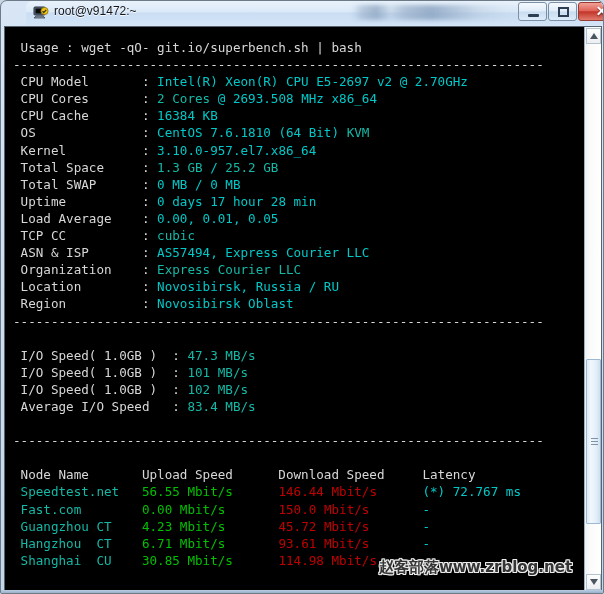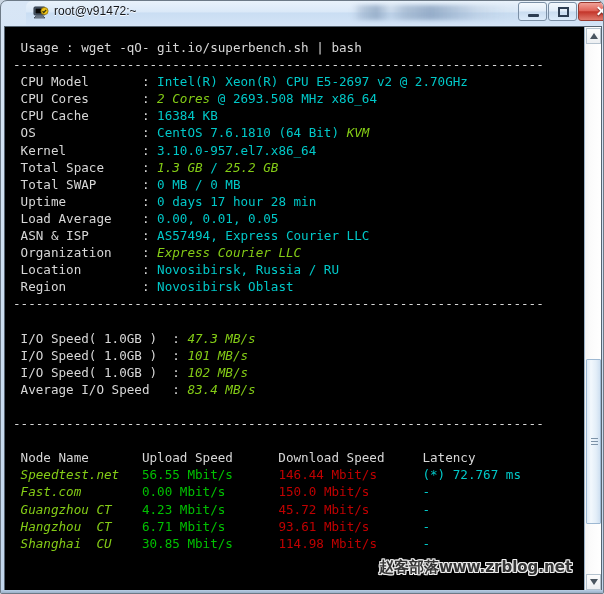--- a/index.html
+++ b/index.html
@@ -139,21 +139,21 @@
   .line {
     font-family: "DejaVu Sans Mono", monospace;
     font-size: 12.6px;
     line-height: 17.1px;
     white-space: pre;
     color: #d9d9d9;
     letter-spacing: 0px;
   }
   .w  { color: #d7d7d7; }   
   .c  { color: #00c8c8; }   
-  .y  { color: #84cc16; font-style: italic; }   
+  .y  { color: #14b8a6; }   
   .g  { color: #00c000; }   
   .r  { color: #c00000; }   
   .sep { color: #d7d7d7; }
   .blank { height: 17.1px; }
 
   
   .scrollbar {
     position: absolute;
     right: 0; top: 0;
     width: 17px;
@@ -262,20 +262,21 @@
         <div class="line"><span class="sep">----------------------------------------------------------------------</span></div>
         <div class="line"><span class="w"> CPU Model       : </span><span class="c">Intel(R) Xeon(R) CPU E5-2697 v2 @ 2.70GHz</span></div>
         <div class="line"><span class="w"> CPU Cores       : </span><span class="y">2 Cores</span><span class="c"> @ </span><span class="c">2693.508 MHz</span><span class="c"> x86_64</span></div>
         <div class="line"><span class="w"> CPU Cache       : </span><span class="c">16384 KB</span></div>
         <div class="line"><span class="w"> OS              : </span><span class="c">CentOS 7.6.1810 (64 Bit) </span><span class="y">KVM</span></div>
         <div class="line"><span class="w"> Kernel          : </span><span class="c">3.10.0-957.el7.x86_64</span></div>
         <div class="line"><span class="w"> Total Space     : </span><span class="y">1.3 GB</span><span class="c"> / </span><span class="y">25.2 GB</span></div>
         <div class="line"><span class="w"> Total SWAP      : </span><span class="c">0 MB</span><span class="c"> / </span><span class="c">0 MB</span></div>
         <div class="line"><span class="w"> Uptime          : </span><span class="c">0 days 17 hour 28 min</span></div>
         <div class="line"><span class="w"> Load Average    : </span><span class="c">0.00, 0.01, 0.05</span></div>
+        <div class="line"><span class="w"> TCP CC          : </span><span class="y">cubic</span></div>
         <div class="line"><span class="w"> ASN &amp; ISP       : </span><span class="c">AS57494, Express Courier LLC</span></div>
         <div class="line"><span class="w"> Organization    : </span><span class="y">Express Courier LLC</span></div>
         <div class="line"><span class="w"> Location        : </span><span class="c">Novosibirsk, Russia / RU</span></div>
         <div class="line"><span class="w"> Region          : </span><span class="c">Novosibirsk Oblast</span></div>
         <div class="line"><span class="sep">----------------------------------------------------------------------</span></div>
         <div class="line blank"> </div>
         <div class="line"><span class="w"> I/O Speed( 1.0GB )  : </span><span class="y">47.3 MB/s</span></div>
         <div class="line"><span class="w"> I/O Speed( 1.0GB )  : </span><span class="y">101 MB/s</span></div>
         <div class="line"><span class="w"> I/O Speed( 1.0GB )  : </span><span class="y">102 MB/s</span></div>
         <div class="line"><span class="w"> Average I/O Speed   : </span><span class="y">83.4 MB/s</span></div>

